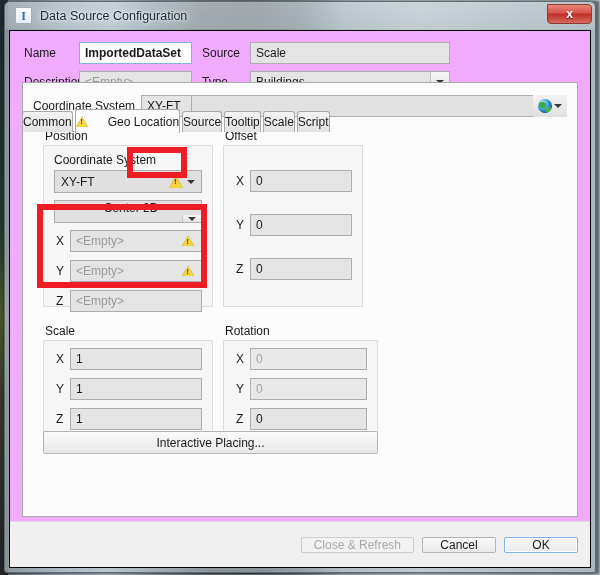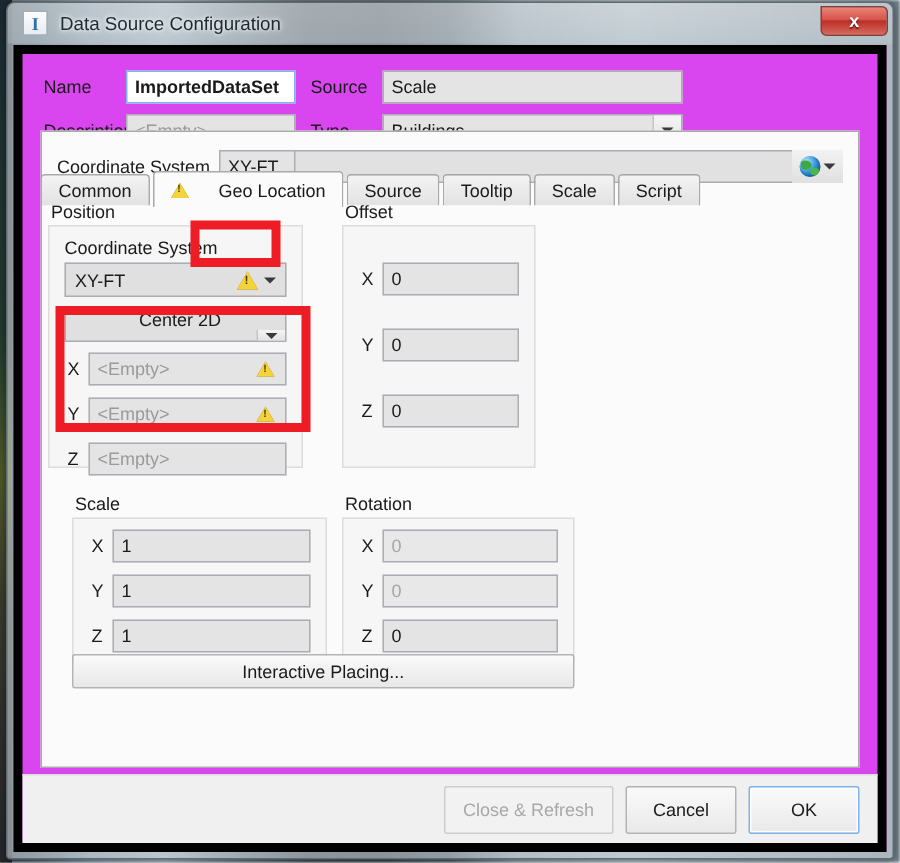--- a/index.html
+++ b/index.html
@@ -72,22 +72,22 @@
     color: #fff; font-weight: bold; font-size: 12px;
     display: flex; align-items: center; justify-content: center;
     text-shadow: 0 1px 1px rgba(0,0,0,0.55);
     cursor: pointer;
   }
 
   
   #client {
     position: absolute;
     left: 4px; right: 4px; top: 28px; bottom: 4px;
-    background: #d946ef;
-    border: 6px solid #000000;
+    background: #f0abfc;
+    border: 1px solid #000000;
   }
 
   
   #header-fields {
     padding: 9px 14px 6px 14px;
   }
   .hrow { display: flex; align-items: center; height: 25px; margin-bottom: 4px; }
   .hlabel { width: 55px; font-size: 12px; }
   .hlabel.right { width: 48px; margin-left: 10px; }
 
@@ -125,21 +125,21 @@
 
   
   #tabstrip {
     margin: 4px 12px 0 12px;
     display: flex; align-items: flex-end;
     height: 24px;
     position: relative; z-index: 2;
   }
   .tab {
     height: 21px;
-    padding: 0 11px;
+    padding: 0 0;
     display: flex; align-items: center; gap: 5px;
     background: linear-gradient(180deg,#f3f3f3,#e2e2e2);
     border: 1px solid #a9a9a9;
     border-bottom: none;
     border-radius: 3px 3px 0 0;
     font-size: 12px;
     margin-right: 2px;
     cursor: pointer;
     color: #1a1a1a;
   }
@@ -254,22 +254,22 @@
     height: 23px;
     border: 1px solid #abadb3;
     background: #e0e0e0;
     display: flex; align-items: center;
     padding-left: 6px;
     font-size: 12px;
     cursor: pointer;
   }
 
   
-  #pos-wrap  { position: absolute; left: 4px;  top: 46px;  width: 170px; }
-  #off-wrap  { position: absolute; left: 200px; top: 46px;  width: 129px; }
+  #pos-wrap  { position: absolute; left: 20px;  top: 46px;  width: 170px; }
+  #off-wrap  { position: absolute; left: 200px; top: 46px;  width: 140px; }
   #scale-wrap{ position: absolute; left: 20px;  top: 241px; width: 170px; }
   #rot-wrap  { position: absolute; left: 200px; top: 241px; width: 155px; }
 
   #pos-box   { height: 162px; padding-top: 1px; }
   #off-box   { height: 162px; padding-top: 24px; }
   #scale-box { height: 96px;  padding-top: 7px; }
   #rot-box   { height: 96px;  padding-top: 7px; }
 
   #interactive-btn {
     position: absolute;
@@ -284,21 +284,21 @@
   
   #buttonbar {
     position: absolute;
     left: 0; right: 0; bottom: 0; height: 46px;
     border-top: 1px solid #dcdcdc;
     display: flex; align-items: center; justify-content: flex-end;
     padding-right: 12px; gap: 8px;
     background: #f0f0f0;
   }
   .btn {
-    height: 32px;
+    height: 16px;
     min-width: 74px;
     padding: 0 12px;
     background: linear-gradient(180deg,#fafafa,#e9e9e9);
     border: 1px solid #b4b4b4;
     border-radius: 2px;
     display: flex; align-items: center; justify-content: center;
     font-size: 12px; cursor: pointer;
     color: #1a1a1a;
   }
   .btn.disabled { color: #a8a8a8; border-color: #cdcdcd; background: #f2f2f2; cursor: default; }

